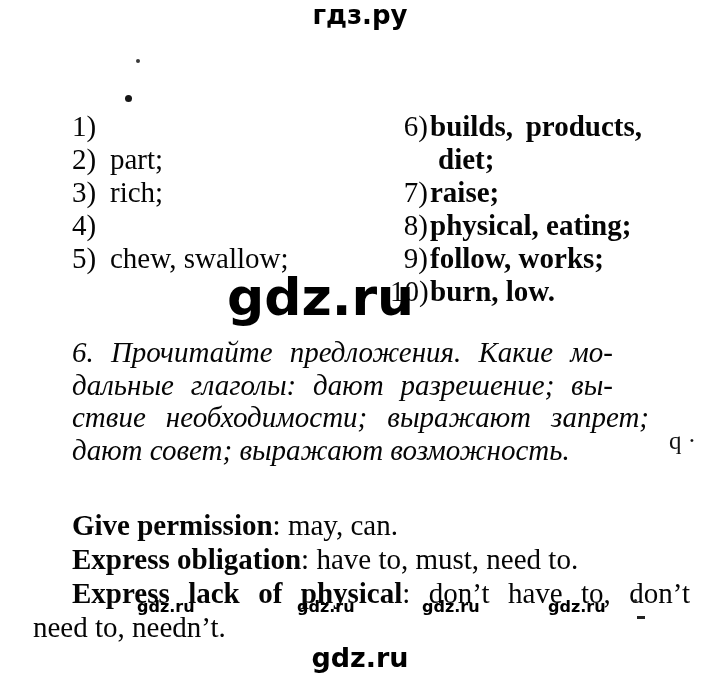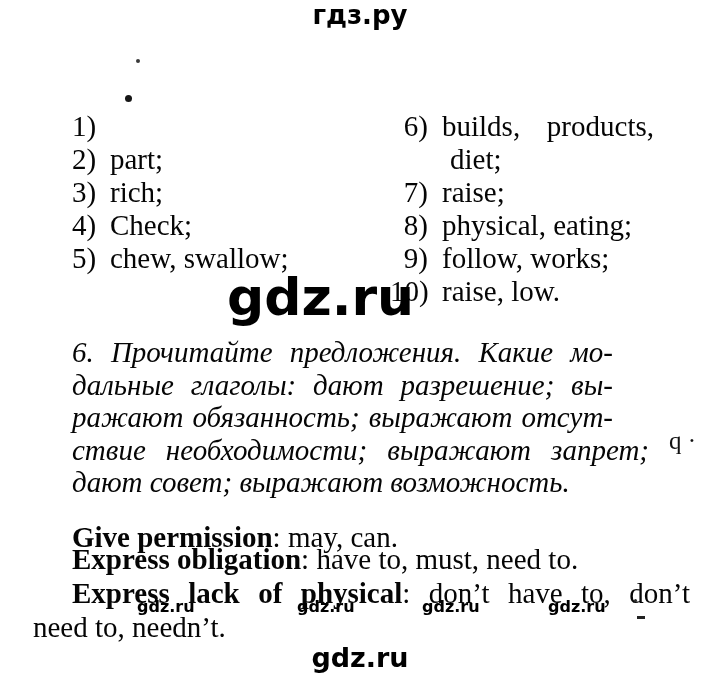--- a/index.html
+++ b/index.html
@@ -23,27 +23,27 @@
   .ex6{left:72px;top:336px;width:600px;font-size:29px;line-height:32.5px;}
   .ex6 .lA{width:541px;}
   .ex6 .lB{width:577px;}
 
   .col{font-size:29px;line-height:33px;}
   .col-left{left:72px;top:110px;width:300px;}
   .col-right{left:390px;top:110px;width:310px;}
   .li{display:flex;align-items:flex-start;}
   .num{flex:none;width:38px;}
   .col-right .num{text-align:right;}
-  .col-right .words{margin-left:14px;}
+  .col-right .words{margin-left:2px;font-weight:bold;}
   .w6{width:212px;}
   .cont{padding-left:8px;}
 
   .ans{font-size:29px;line-height:32px;white-space:nowrap;}
   .ans b{font-weight:bold;}
-  .a1{left:72px;top:509px;margin-top:12px;}
+  .a1{left:72px;top:509px;}
   .a2{left:72px;top:543px;}
   .a3{left:72px;top:577px;width:618px;white-space:normal;}
   .a4{left:33px;top:611px;}
 
   
   .dot{border-radius:50%;background:#161616;}
   .dot-bold{left:125px;top:95px;width:7px;height:7px;}
   .dot-faint{left:136px;top:59px;width:4px;height:4px;background:#3a3a3a;}
   .speck-dot{left:634px;top:599px;width:3px;height:3px;background:#2a2a2a;}
   .speck-dash{left:637px;top:616px;width:8px;height:3px;background:#222;}
@@ -67,21 +67,20 @@
     <div class="li">
       <span class="num">2)</span>
       <span class="words">part;</span>
     </div>
     <div class="li">
       <span class="num">3)</span>
       <span class="words">rich;</span>
     </div>
     <div class="li">
       <span class="num">4)</span>
-      <span class="words">Check;</span>
     </div>
     <div class="li">
       <span class="num">5)</span>
       <span class="words">chew, swallow;</span>
     </div>
   </div>
 
   <div class="abs col col-right">
     <div class="li">
       <span class="num">6)</span>
@@ -97,30 +96,29 @@
     <div class="li">
       <span class="num">8)</span>
       <span class="words">physical, eating;</span>
     </div>
     <div class="li">
       <span class="num">9)</span>
       <span class="words">follow, works;</span>
     </div>
     <div class="li">
       <span class="num">10)</span>
-      <span class="words">raise, low.</span>
+      <span class="words">burn, low.</span>
     </div>
   </div>
 
   <div class="abs wm wm-big">gdz.ru</div>
 
   <div class="abs it ex6">
     <div class="j lA">6. Прочитайте предложения. Какие мо-</div>
     <div class="j lA">дальные глаголы: дают разрешение; вы-</div>
-    <div class="j lA">ражают обязанность; выражают отсут-</div>
     <div class="j lB">ствие необходимости; выражают запрет;</div>
     <div>дают совет; выражают возможность.</div>
   </div>
 
   <div class="abs stray-q">q ·</div>
 
   <div class="abs ans a1">
     <b>Give permission</b><span>: may, can.</span>
   </div>
   <div class="abs ans a2">

